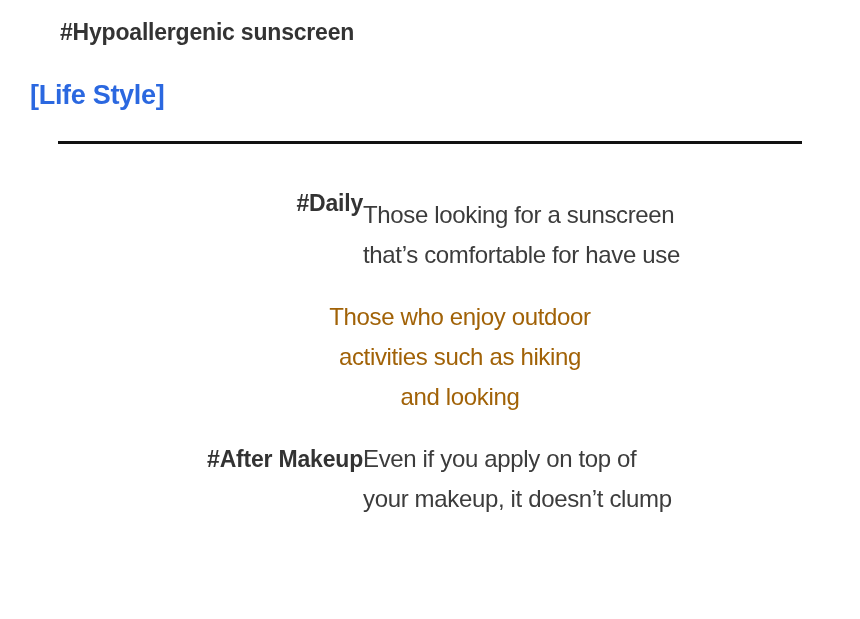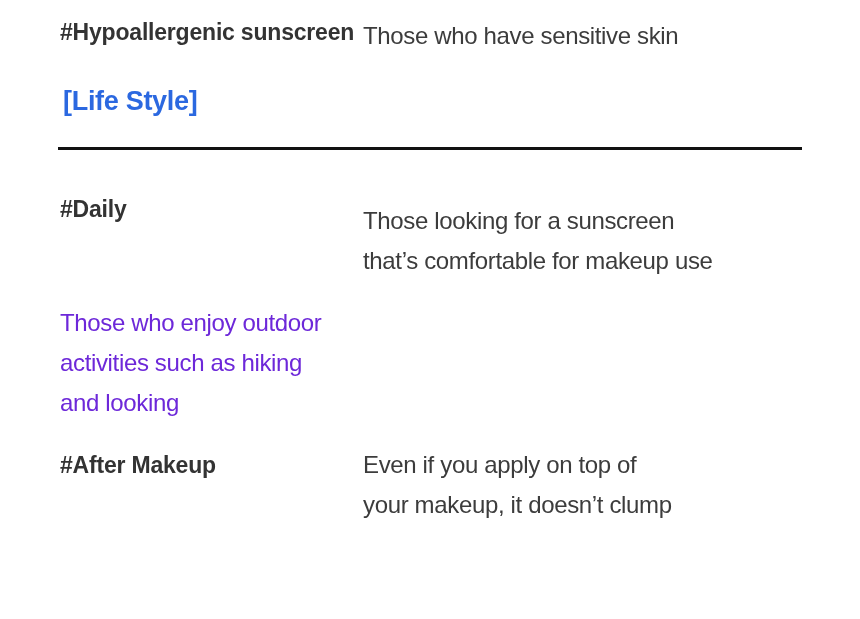--- a/index.html
+++ b/index.html
@@ -66,21 +66,21 @@
   .top-block .spec-label {
     line-height: 35px;
   }
 
   .top-block .spec-desc {
     padding-top: 1px;
   }
 
   
   .section-heading {
-    padding-left: 63px;
+    padding-left: 30px;
     margin-top: 28px;
     font-size: 27px;
     font-weight: bold;
     line-height: 34px;
     letter-spacing: -0.3px;
   }
 
   
   .divider-wrap {
     padding-left: 58px;
@@ -102,56 +102,54 @@
   .lower-list .spec-row {
     margin-bottom: 22px;
   }
 
   .lower-list .spec-row:last-child {
     margin-bottom: 0;
   }
 
   .lower-list .spec-label {
     padding-top: 3px;
+    text-align: right;
   }
 </style>
 </head>
 <body style="background: rgb(255, 255, 255);">
 
 <div class="page" style="background: rgb(255, 255, 255);">
 
   <div class="top-block">
 
     <div class="spec-row">
       <div class="spec-label" style="color: rgb(51, 51, 51);">#Hypoallergenic sunscreen</div>
-      <div class="spec-desc" style="color: rgb(60, 60, 60);">
-        <span class="line">Those who have sensitive skin</span>
-      </div>
     </div>
 
   </div>
 
   <div class="section-heading" style="color: rgb(43, 104, 224);">[Life Style]</div>
 
   <div class="divider-wrap">
     <div class="divider" style="background: rgb(17, 17, 17);"></div>
   </div>
 
   <div class="lower-list">
 
     <div class="spec-row">
       <div class="spec-label" style="color: rgb(51, 51, 51);">#Daily</div>
       <div class="spec-desc" style="color: rgb(60, 60, 60); margin-top: 12px;">
         <span class="line">Those looking for a sunscreen</span>
-        <span class="line">that’s comfortable for makeup use</span>
+        <span class="line">that’s comfortable for have use</span>
       </div>
     </div>
 
     <div class="spec-row">
-      <div class="spec-desc" style="color: #6d28d9;">
+      <div class="spec-desc" style="color: #a16207; text-align: center;">
         <span class="line">Those who enjoy outdoor</span>
         <span class="line">activities such as hiking</span>
         <span class="line">and looking</span>
       </div>
     </div>
 
     <div class="spec-row">
       <div class="spec-label" style="color: rgb(51, 51, 51);">#After Makeup</div>
       <div class="spec-desc" style="color: rgb(60, 60, 60);">
         <span class="line">Even if you apply on top of</span>

